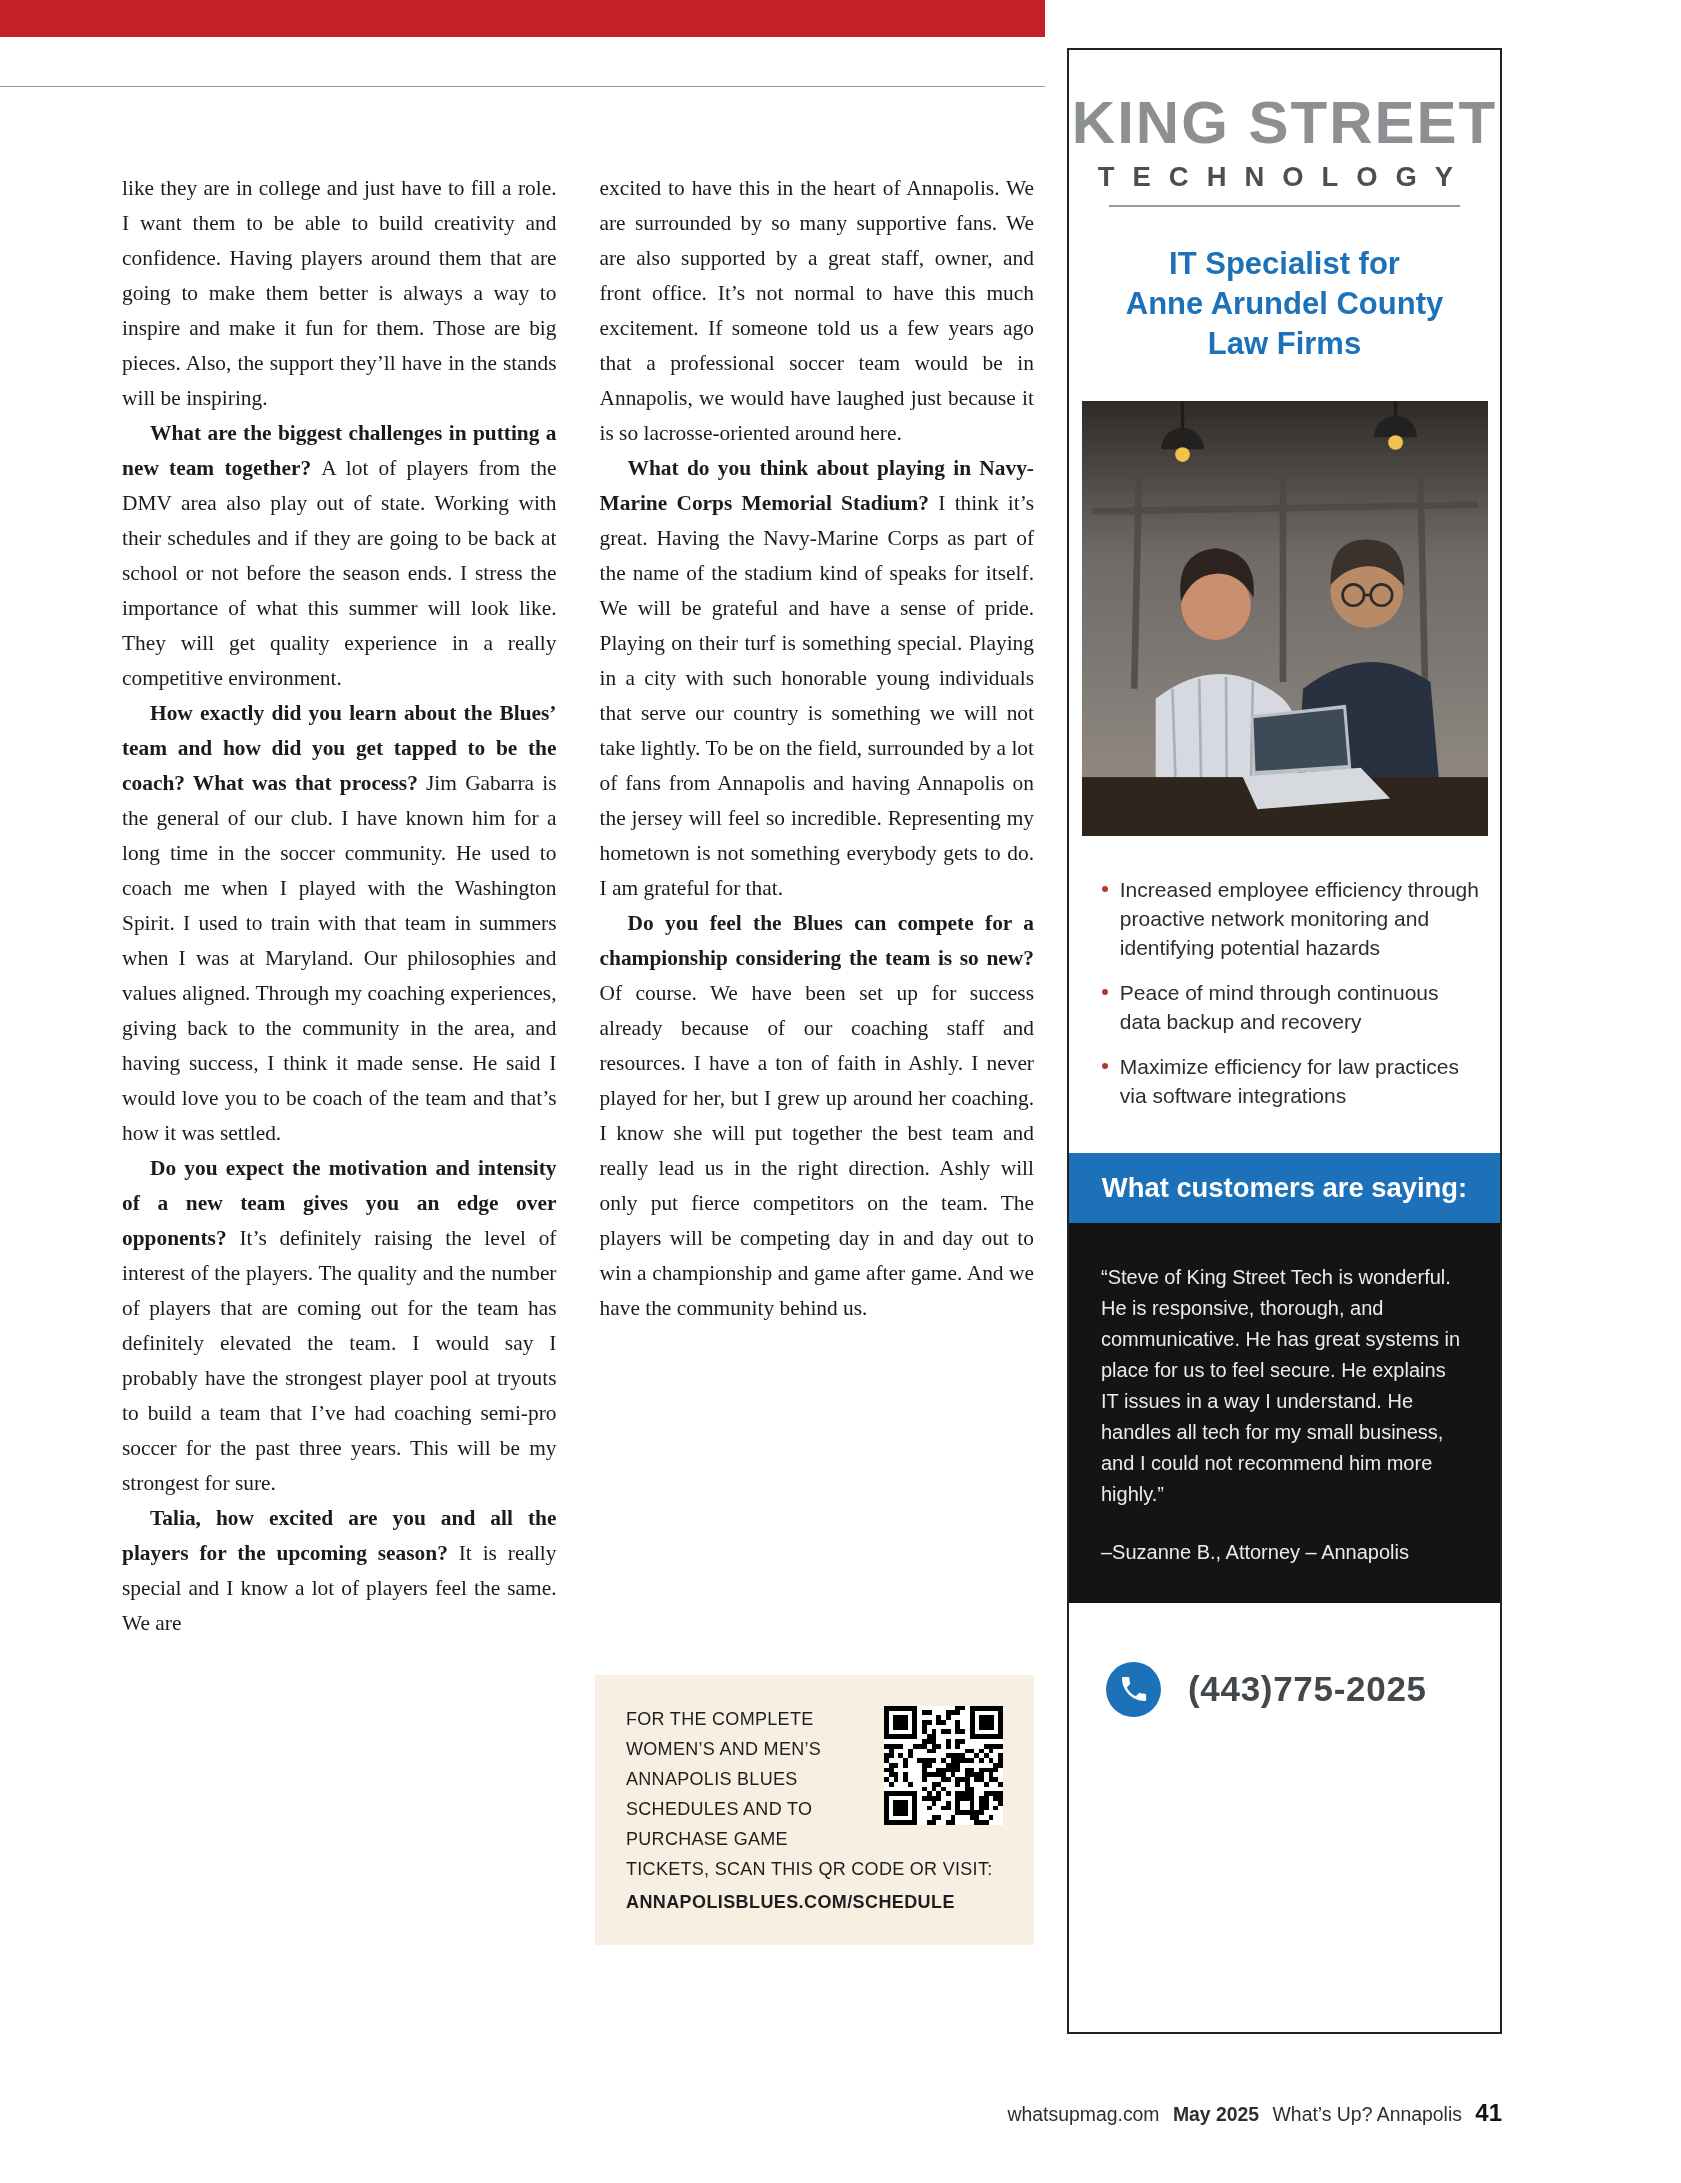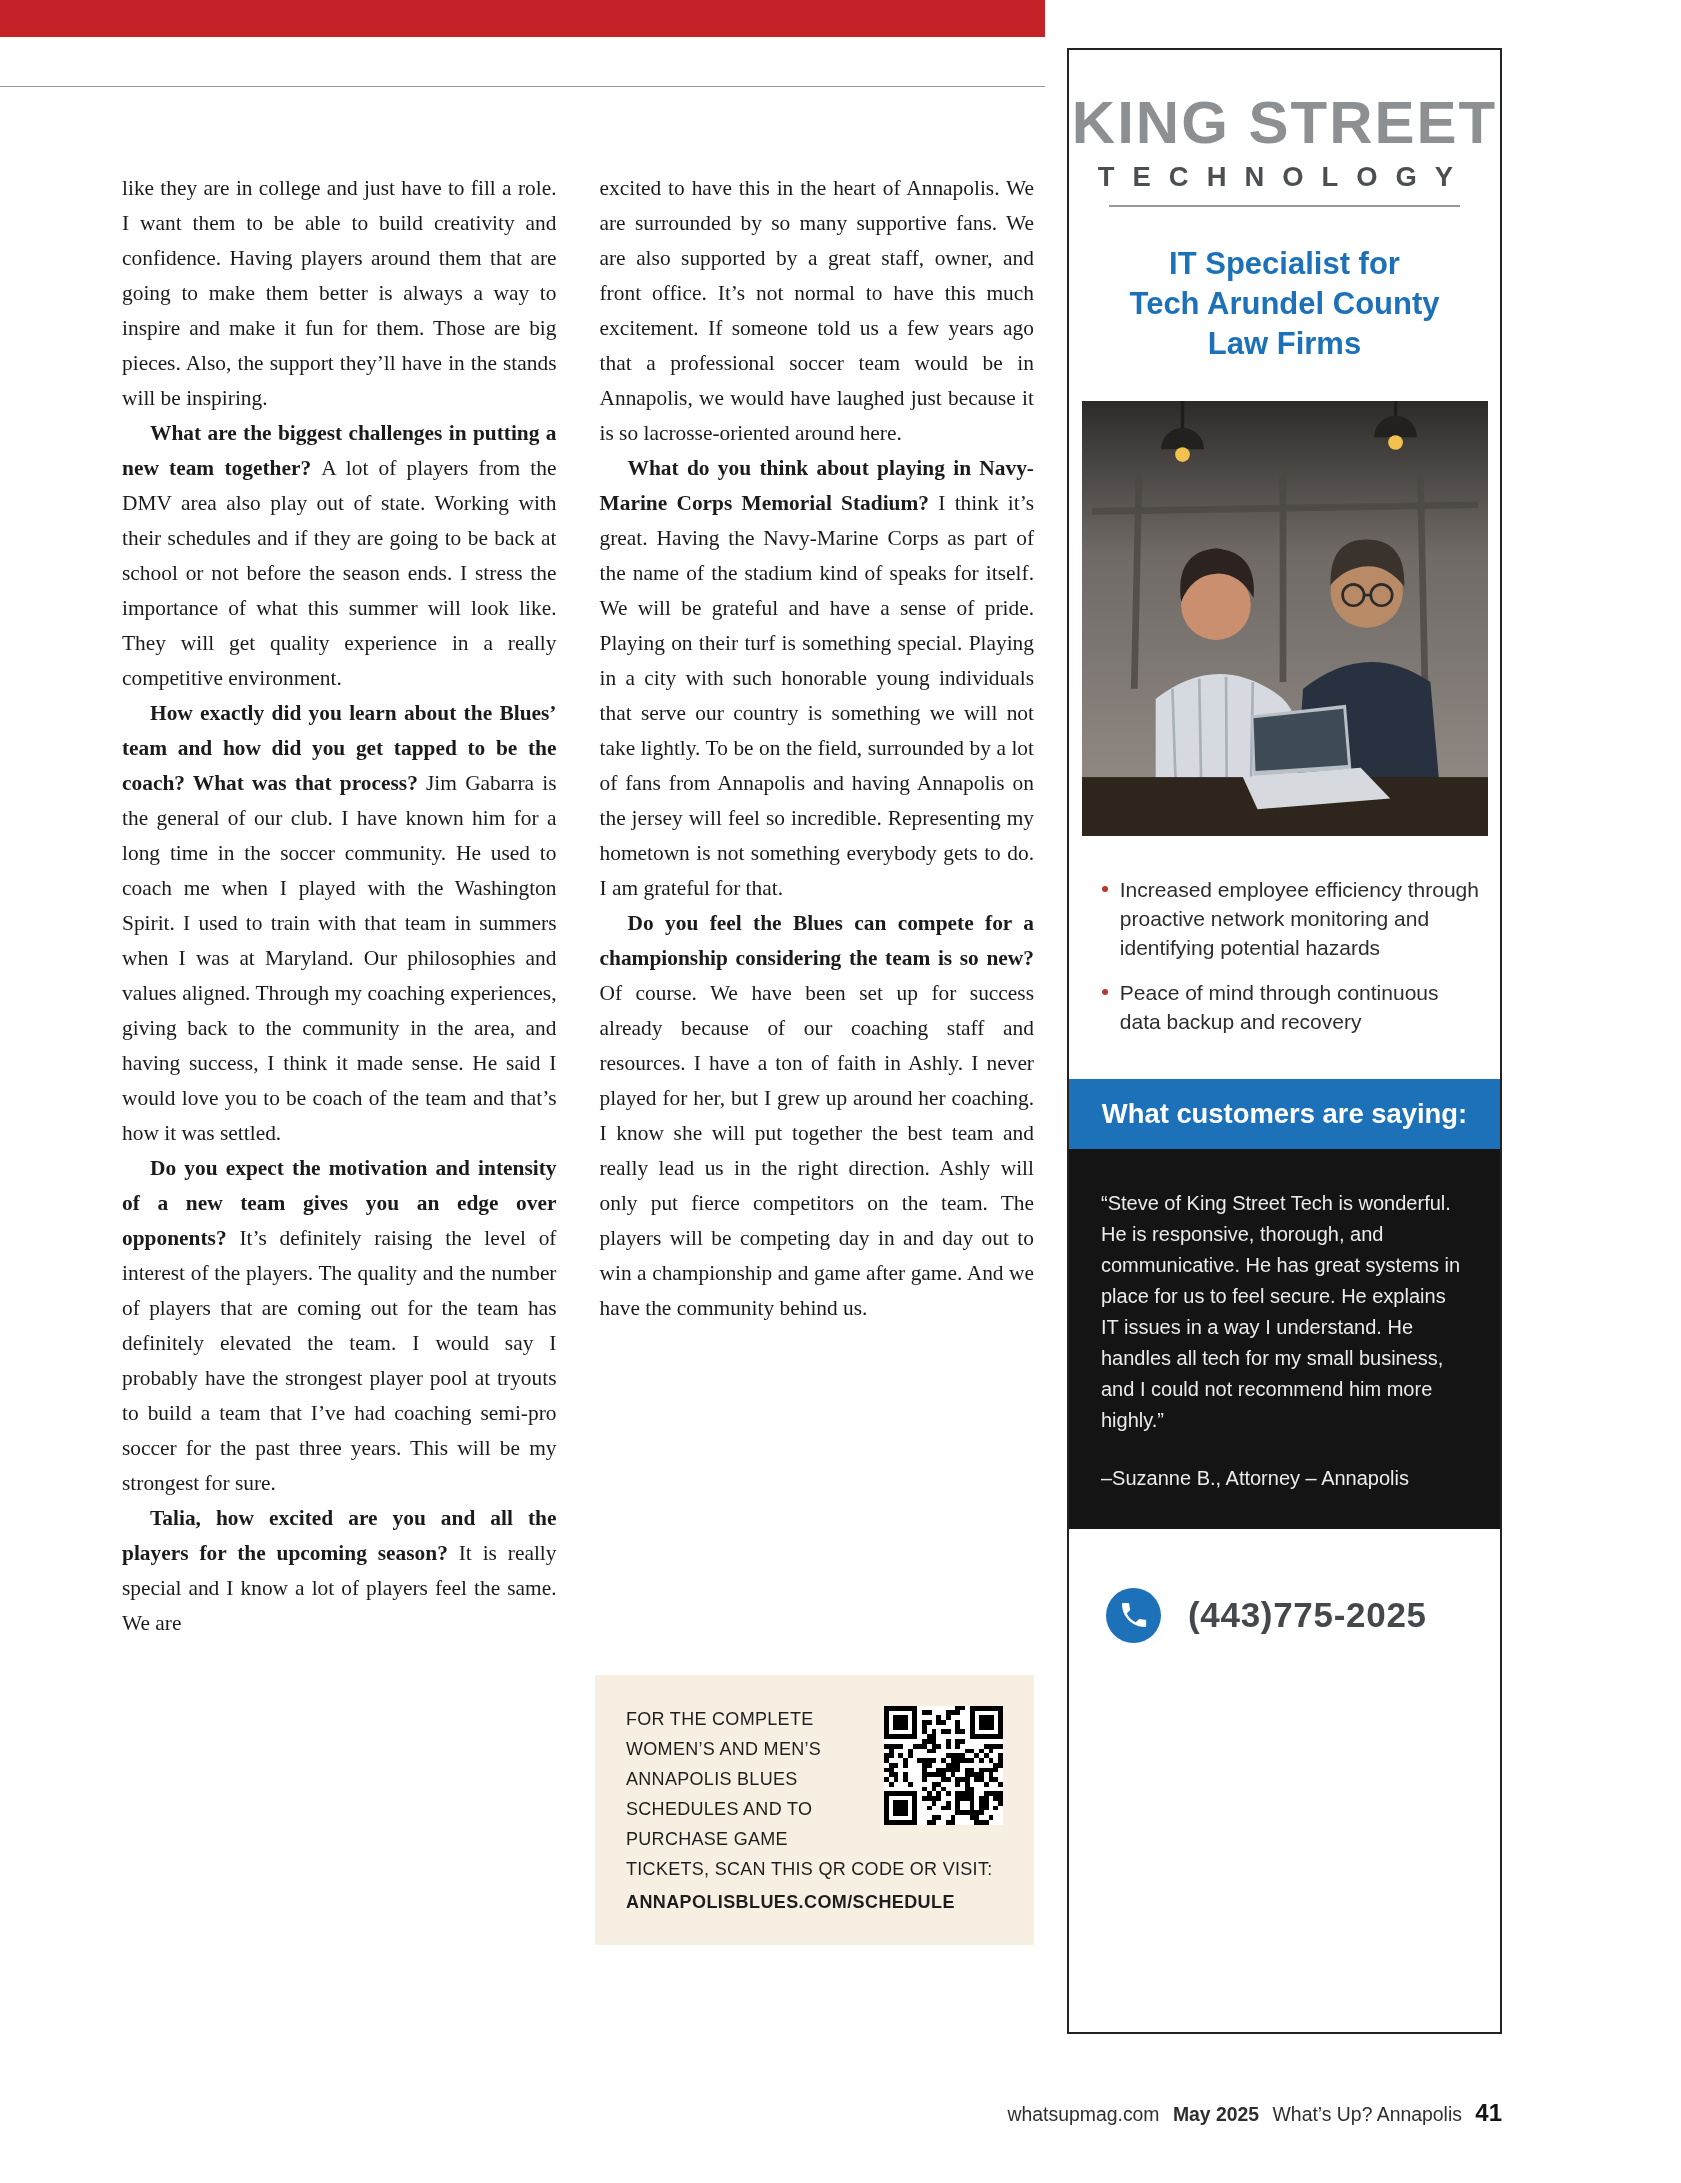--- a/index.html
+++ b/index.html
@@ -305,21 +305,21 @@
 
   <aside class="ad">
     <div>
       <div class="logo-main">KING STREET</div>
       <div class="logo-sub">TECHNOLOGY</div>
       <div class="logo-rule"></div>
     </div>
 
     <h2 class="ad-headline">
       <span>IT Specialist for</span><br>
-      <span>Tech Arundel County</span><br>
+      <span>Anne Arundel County</span><br>
       <span>Law Firms</span>
     </h2>
 
     <div class="photo">
       <svg viewBox="0 0 606 650" preserveAspectRatio="none" aria-hidden="true">
         <defs>
           <linearGradient id="bg" x1="0" y1="0" x2="0" y2="1">
             <stop offset="0" stop-color="#2d2a28"></stop>
             <stop offset="0.35" stop-color="#6f6a66"></stop>
             <stop offset="0.85" stop-color="#8d8681"></stop>
@@ -364,20 +364,21 @@
           <path d="M252 470 l142 -16 8 96 -146 10 z" fill="#b9bfc6"></path>
           <path d="M256 474 l134 -14 7 84 -138 9 z" fill="#3e4a55"></path>
           <path d="M240 562 l176 -14 44 46 -198 16 z" fill="#d6dadf"></path>
         </g>
       </svg>
     </div>
 
     <ul class="bullets">
       <li>Increased employee efficiency through proactive network monitoring and identifying potential hazards</li>
       <li>Peace of mind through continuous data backup and recovery</li>
+      <li>Maximize efficiency for law practices via software integrations</li>
     </ul>
 
     <div class="banner">What customers are saying:</div>
 
     <div class="testimonial-panel">
       <p>“Steve of King Street Tech is wonderful. He is responsive, thorough, and communicative. He has great systems in place for us to feel secure. He explains IT issues in a way I understand. He handles all tech for my small business, and I could not recommend him more highly.”</p>
       <p class="attrib">–Suzanne B., Attorney – Annapolis</p>
     </div>
 
     <div class="contact-row row-phone">

